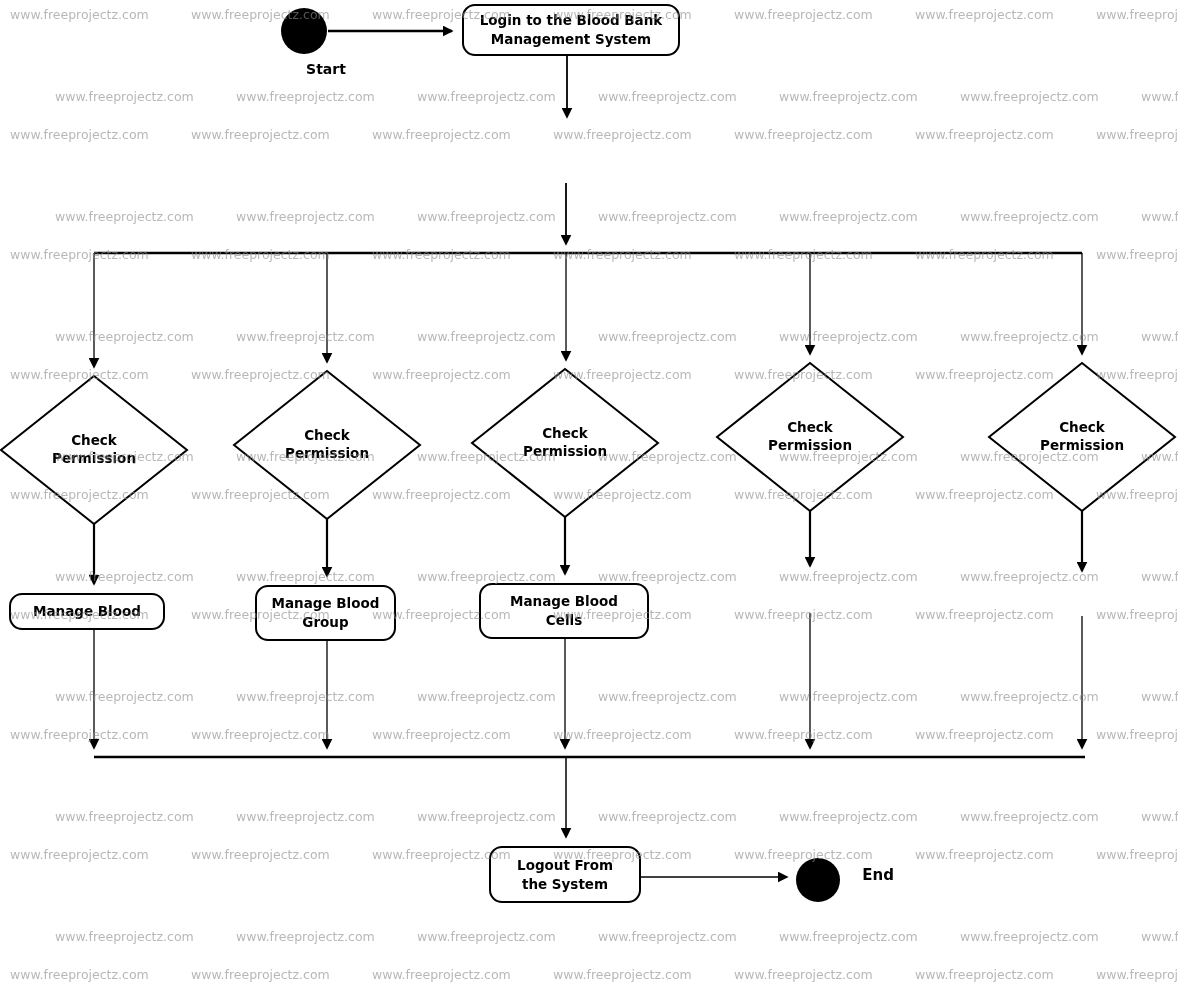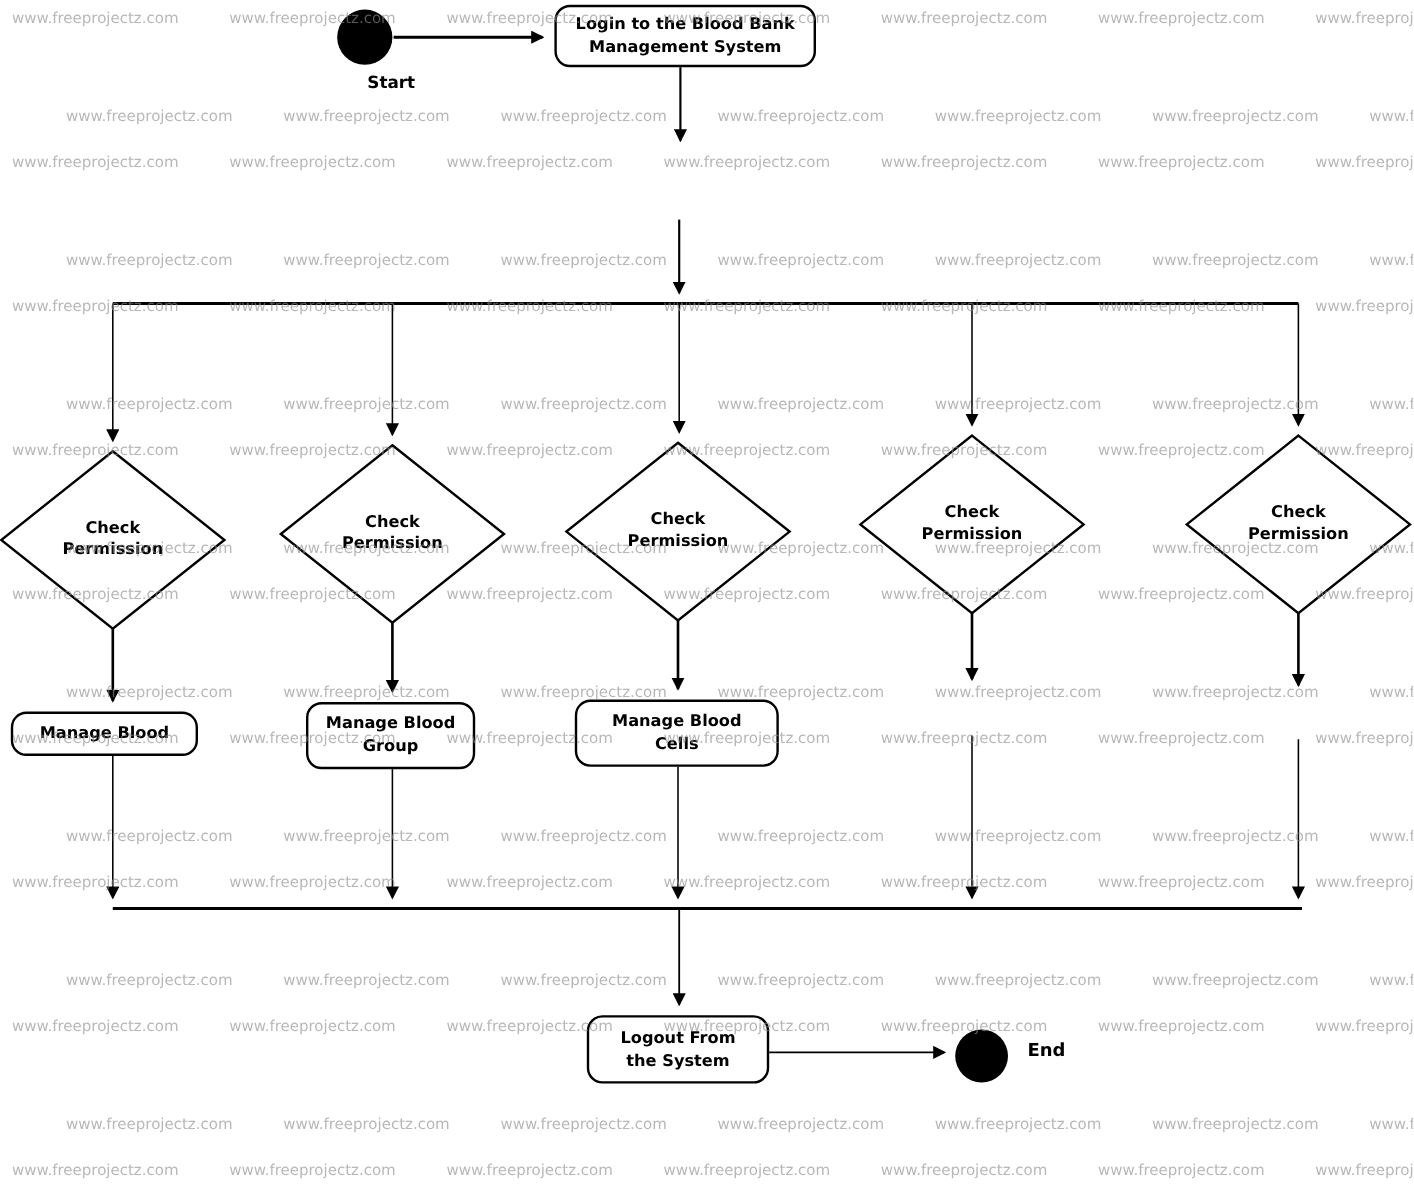--- a/index.html
+++ b/index.html
@@ -84,21 +84,21 @@
 
     <line x1="566" y1="757" x2="566" y2="837" stroke="#000" stroke-width="1.5" marker-end="url(#arr)"></line>
 
     <line x1="641" y1="877" x2="787" y2="877" stroke="#000" stroke-width="1.3" marker-end="url(#arr)"></line>
   </svg>
 
   <div class="terminal" style="left:281px;top:8px;width:46px;height:46px;"></div>
   <div class="flowlabel" style="left:278px;top:61px;width:52px;font-size:14px;margin-left:22px;">Start</div>
 
   <div class="terminal" style="left:796px;top:858px;width:44px;height:44px;"></div>
-  <div class="flowlabel" style="left:850px;top:866px;width:44px;font-size:15px;text-align:center;">End</div>
+  <div class="flowlabel" style="left:850px;top:866px;width:44px;font-size:15px;text-align:right;">End</div>
 
   <div class="node rounded" style="left:462px;top:4px;width:218px;height:52px;">
     <div class="inner" style="width:190px;">Login to the Blood Bank Management System</div>
   </div>
 
 
   <div class="diamond-label" style="left:34px;top:431px;">Check Permission</div>
   <div class="diamond-label" style="left:267px;top:426px;">Check Permission</div>
   <div class="diamond-label" style="left:505px;top:424px;">Check Permission</div>
   <div class="diamond-label" style="left:750px;top:418px;">Check Permission</div>

